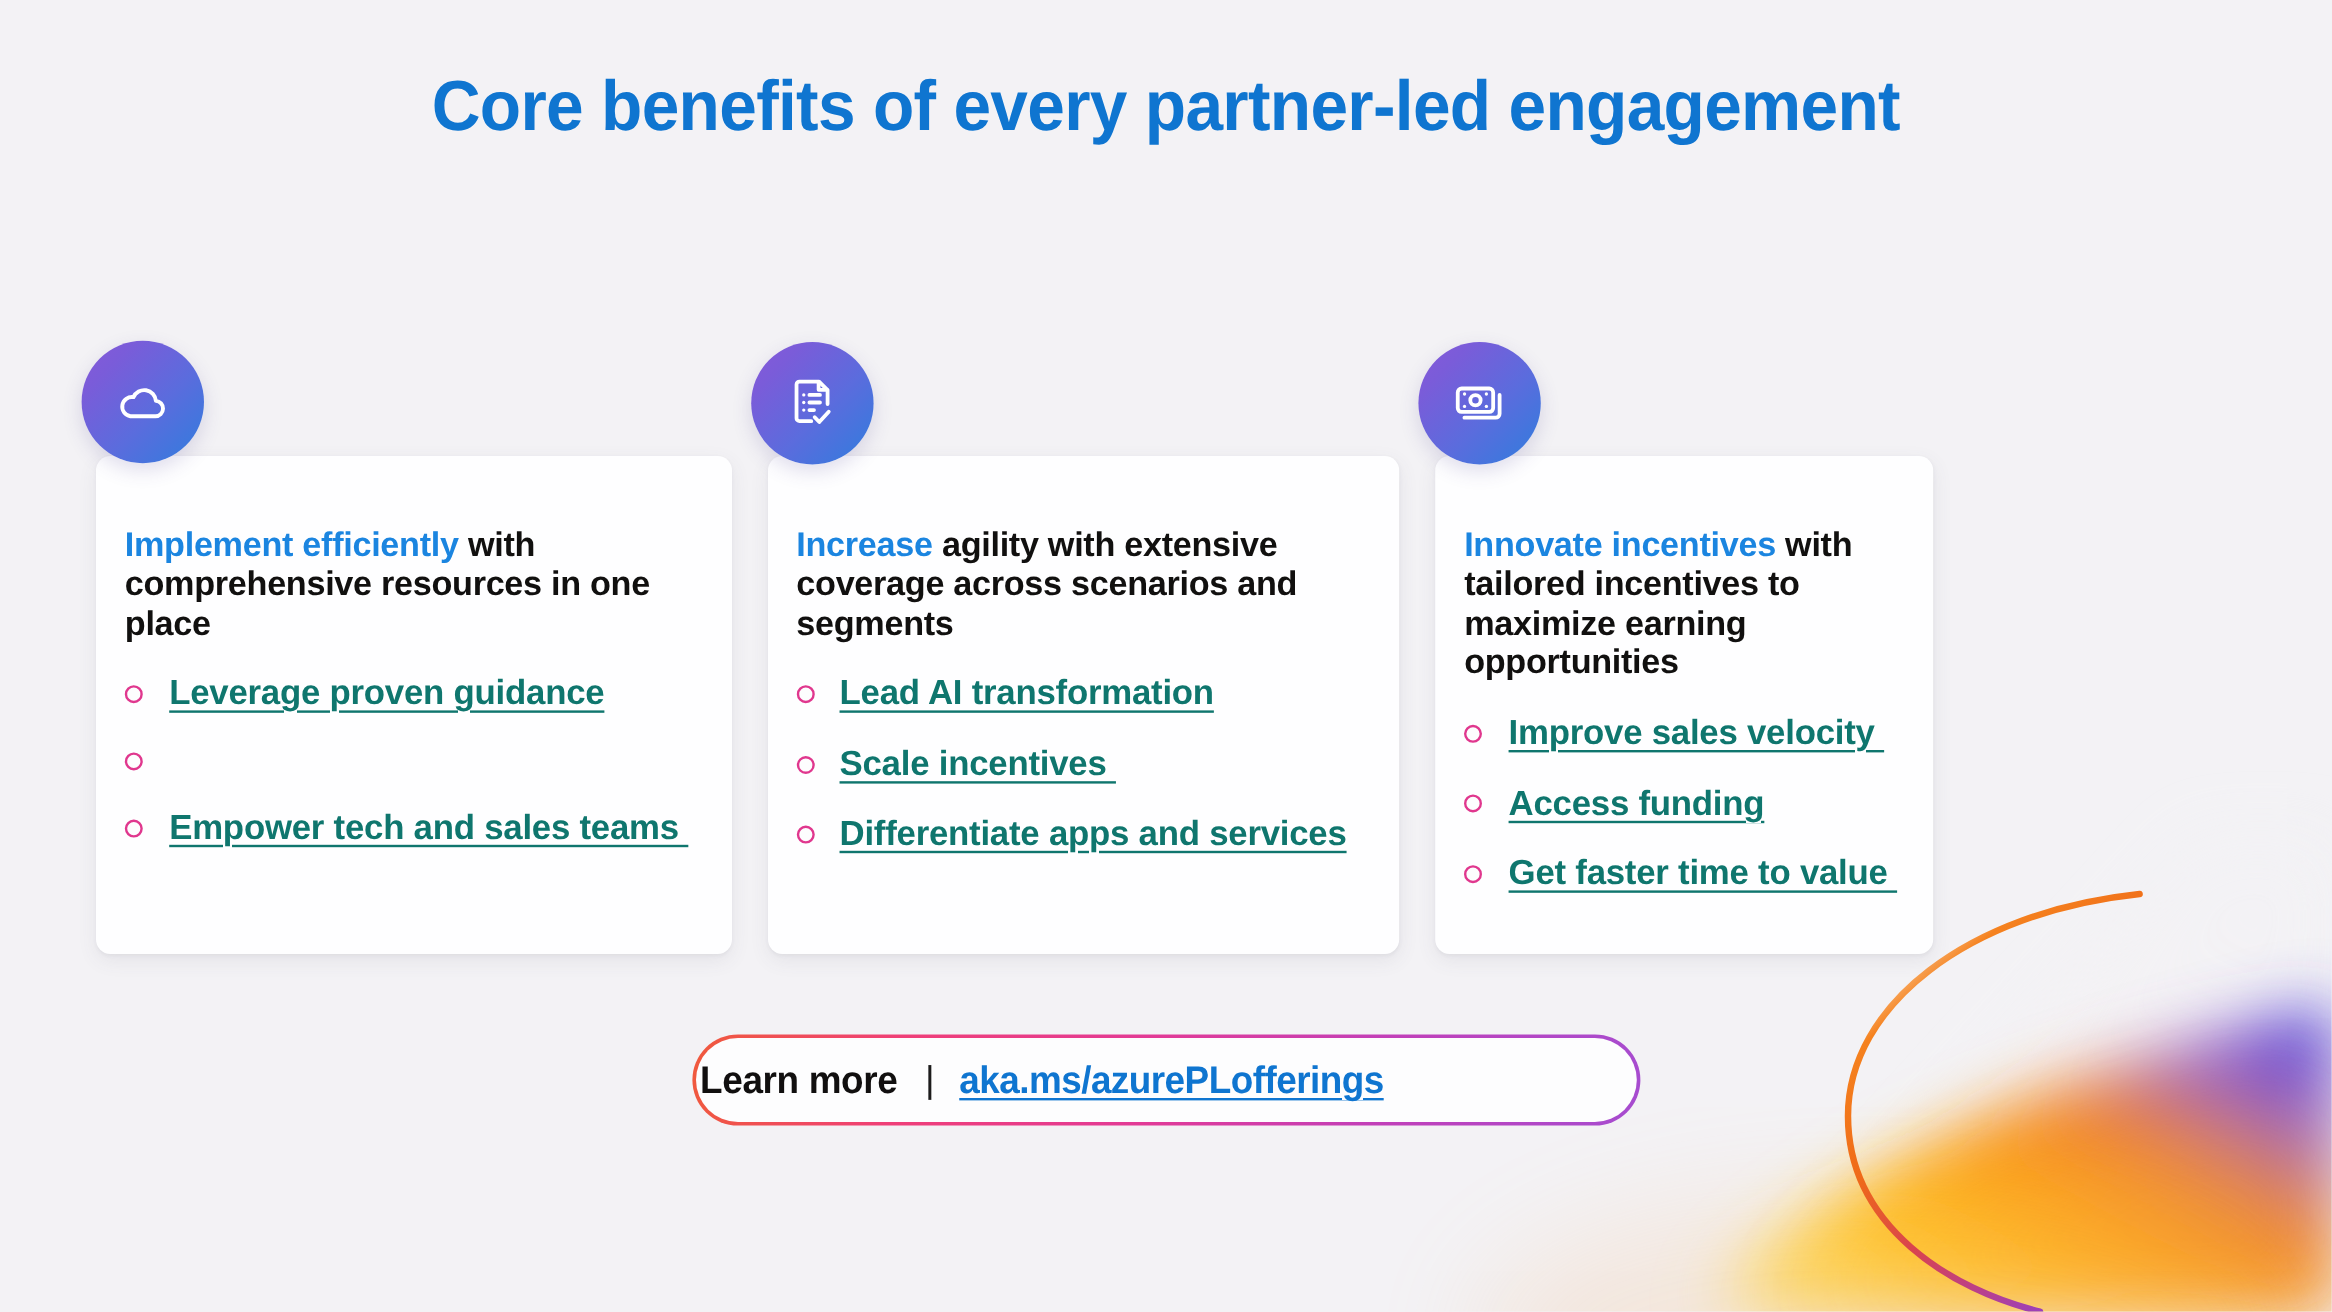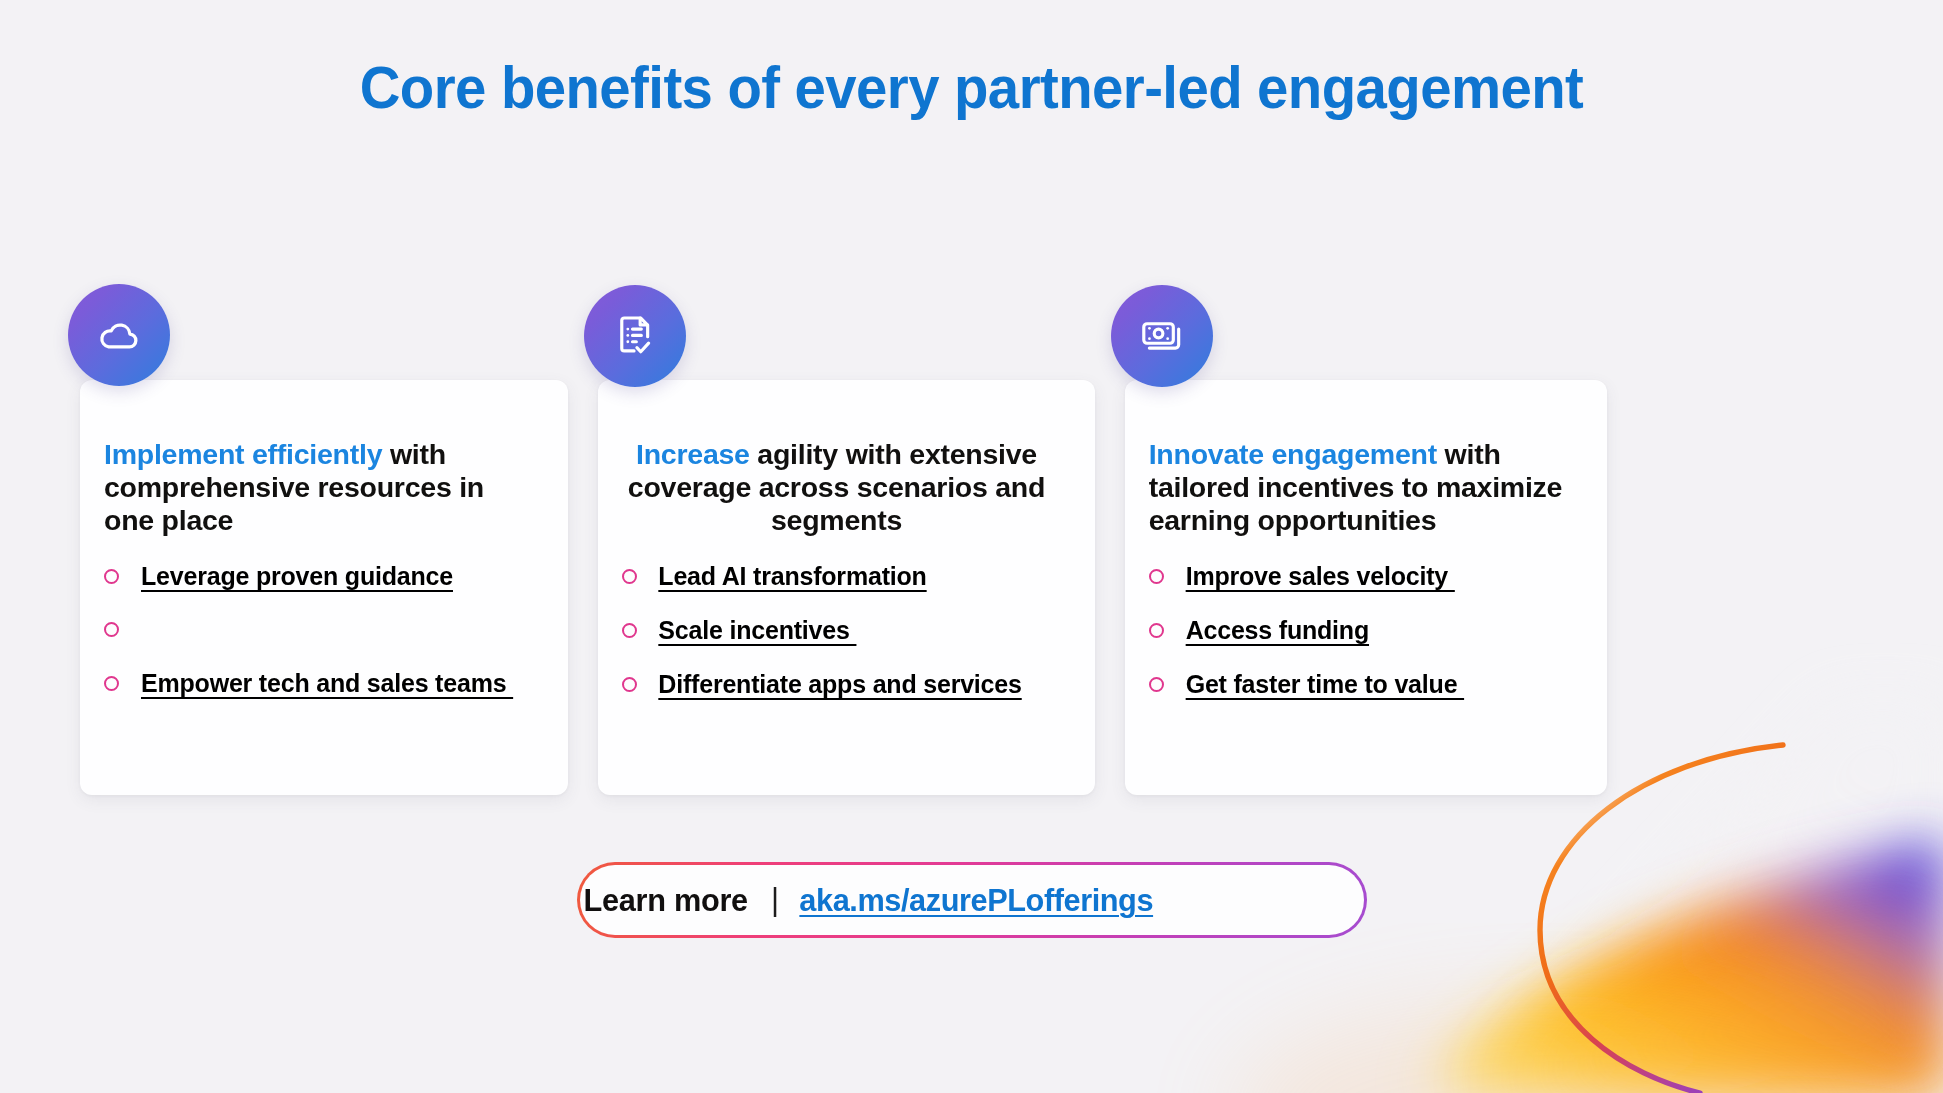--- a/index.html
+++ b/index.html
@@ -51,21 +51,21 @@
 
   .card {
     position:relative;
     flex:1 1 0;
     background:#fefeff;
     border-radius:12px;
     box-shadow:0 5px 16px rgba(80,80,110,0.085),
                0 1px 3px rgba(80,80,110,0.06);
     padding:58px 36px 0 24px;
   }
-  .card.c2 { padding-right:44px;text-align:center; }
+  .card.c2 { padding-right:44px; }
   .card.c3 { padding-right:30px; }
 
   
   .icon-badge {
     position:absolute;
     top:-96px;
     left:-12px;
     width:102px; height:102px;
     border-radius:50%;
     background:linear-gradient(135deg,#8759d9 0%, #7a5cd9 22%, #5b6cdd 58%, #2f7ddd 100%);
@@ -104,24 +104,24 @@
     width:15px; height:15px;
     border-radius:50%;
     border:2.1px solid #e0378e;
     background:#fdfdfe;
     margin-right:22px;
   }
   .card.c2 .bullet-ring { margin-right:21px; }
   .card.c3 .bullet-ring { margin-right:22px; }
 
   .link-text {
-    font-size:25px;
+    font-size:29px;
     line-height:1.12;
     font-weight:600;
-    color:#000000;
+    color:#0f766e;
     text-decoration:underline;
     text-decoration-thickness:1.7px;
     text-underline-offset:4.5px;
     letter-spacing:-0.2px;
     white-space:pre;
     cursor:pointer;
   }
 
   
   #cta {
@@ -311,21 +311,21 @@
         <circle cx="10.2" cy="10.7" r="2.25"></circle>
         <circle cx="5.45" cy="8.0" r="0.72" fill="#ffffff" stroke="none"></circle>
         <circle cx="14.95" cy="8.0" r="0.72" fill="#ffffff" stroke="none"></circle>
         <circle cx="5.45" cy="13.4" r="0.72" fill="#ffffff" stroke="none"></circle>
         <circle cx="14.95" cy="13.4" r="0.72" fill="#ffffff" stroke="none"></circle>
         <path d="M20.7 8.4v8.2a1.7 1.7 0 0 1-1.7 1.7H5.4"></path>
       </svg>
     </div>
 
     <h2 class="card-heading">
-      <span class="accent">Innovate engagement</span><span> with tailored incentives to maximize earning opportunities</span>
+      <span class="accent">Innovate incentives</span><span> with tailored incentives to maximize earning opportunities</span>
     </h2>
 
     <ul class="link-list">
       <li class="link-item">
         <span class="bullet-ring"></span>
         <a class="link-text">Improve sales velocity </a>
       </li>
       <li class="link-item">
         <span class="bullet-ring"></span>
         <a class="link-text">Access funding</a>

